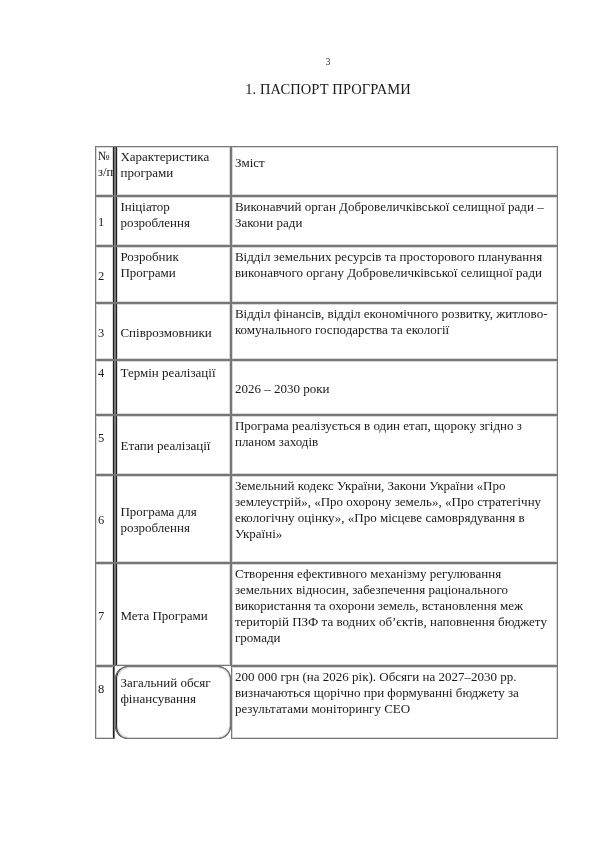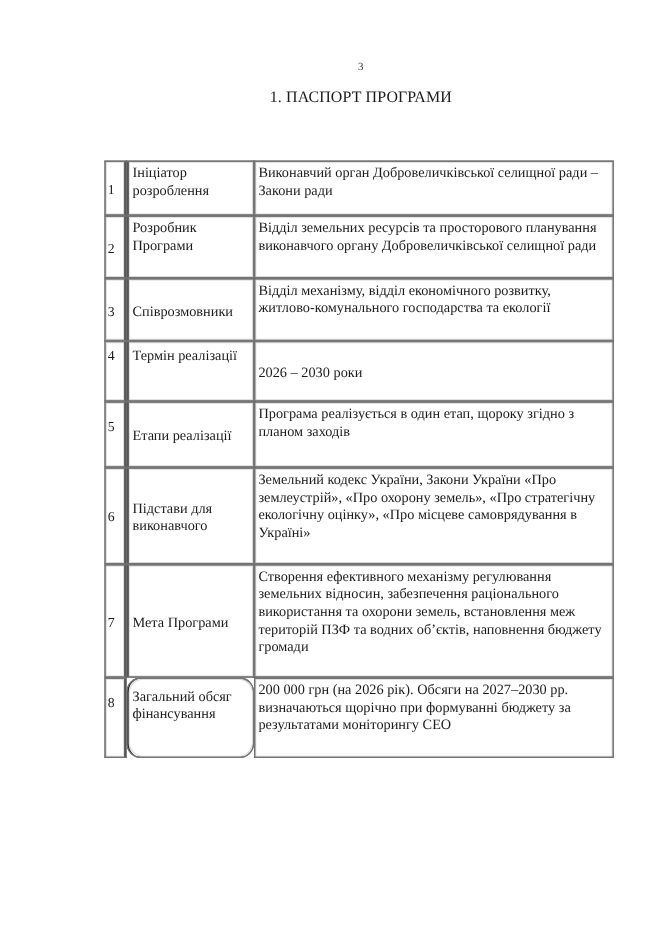--- a/index.html
+++ b/index.html
@@ -83,47 +83,52 @@
 <div class="page-title">1. ПАСПОРТ ПРОГРАМИ</div>
 
 <table class="passport-table">
   <colgroup>
     <col class="col-num">
     <col class="col-char">
     <col class="col-content">
   </colgroup>
   <tbody>
     <tr style="height:50px;">
+      <td class="num" style="padding-top:1px;">№ з/п</td>
+      <td class="char">Характеристика програми</td>
+      <td class="content" style="padding-top:8px;">Зміст</td>
+    </tr>
+    <tr style="height:50px;">
       <td class="num vcenter">1</td>
       <td class="char">Ініціатор розроблення</td>
       <td class="content">Виконавчий орган Добровеличківської селищної ради – Закони ради</td>
     </tr>
     <tr style="height:57px;">
       <td class="num vcenter">2</td>
       <td class="char">Розробник Програми</td>
       <td class="content">Відділ земельних ресурсів та просторового планування виконавчого органу Добровеличківської селищної ради</td>
     </tr>
     <tr style="height:57px;">
       <td class="num vcenter">3</td>
       <td class="char vcenter">Співрозмовники</td>
-      <td class="content">Відділ механізму, відділ економічного розвитку, житлово-комунального господарства та екології</td>
+      <td class="content">Відділ фінансів, відділ економічного розвитку, житлово-комунального господарства та екології</td>
     </tr>
     <tr style="height:55px;">
       <td class="num" style="padding-top:4px;">4</td>
       <td class="char" style="padding-top:4px;margin-left:19px;">Термін реалізації</td>
       <td class="content" style="padding-top:20px;">2026 – 2030 роки</td>
     </tr>
     <tr style="height:60px;">
       <td class="num vcenter" style="padding-bottom:16px;">5</td>
       <td class="char vcenter" style="padding-bottom:0;">Етапи реалізації</td>
       <td class="content">Програма реалізується в один етап, щороку згідно з планом заходів</td>
     </tr>
     <tr style="height:88px;">
       <td class="num vcenter">6</td>
-      <td class="char vcenter">Підстави для виконавчого</td>
+      <td class="char vcenter">Програма для розроблення</td>
       <td class="content">Земельний кодекс України, Закони України «Про землеустрій», «Про охорону земель», «Про стратегічну екологічну оцінку», «Про місцеве самоврядування в Україні»</td>
     </tr>
     <tr style="height:103px;">
       <td class="num vcenter">7</td>
       <td class="char vcenter">Мета Програми</td>
       <td class="content">Створення ефективного механізму регулювання земельних відносин, забезпечення раціонального використання та охорони земель, встановлення меж територій ПЗФ та водних об’єктів, наповнення бюджету громади</td>
     </tr>
     <tr style="height:73px;">
       <td class="num" style="padding-top:14px;">8</td>
       <td class="char" style="padding-top:8px;border-radius:13px;">Загальний обсяг фінансування</td>

